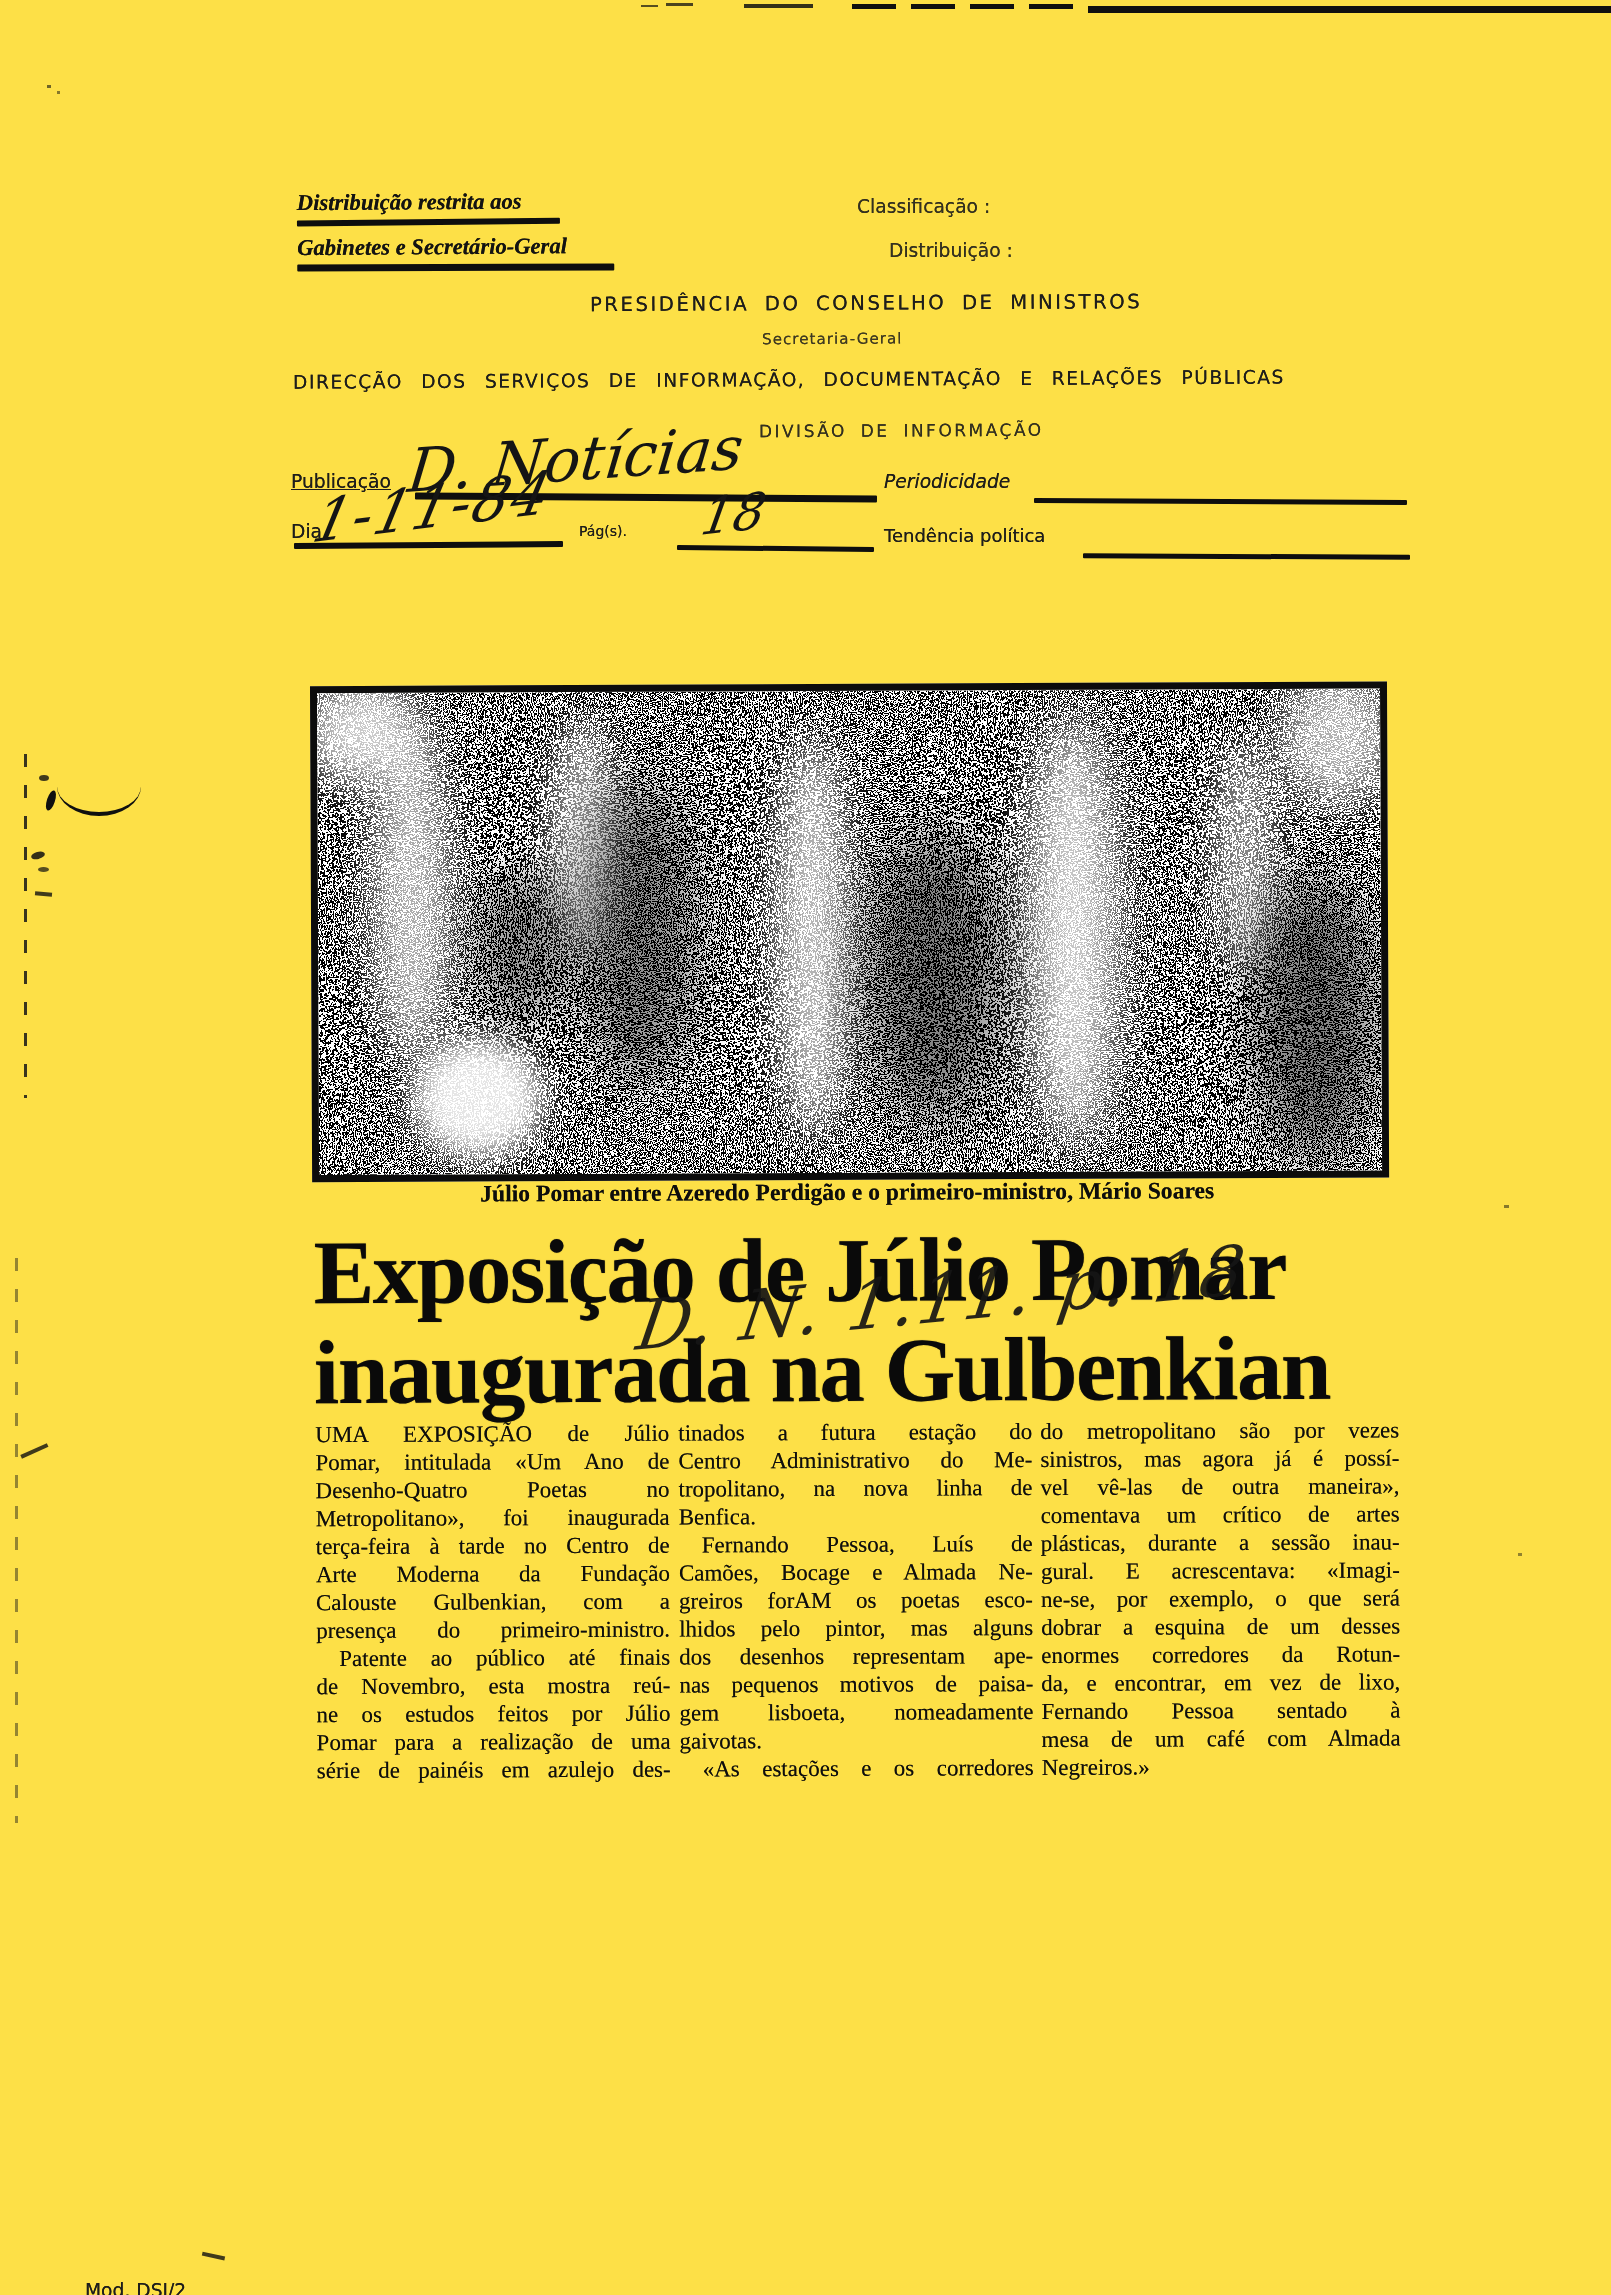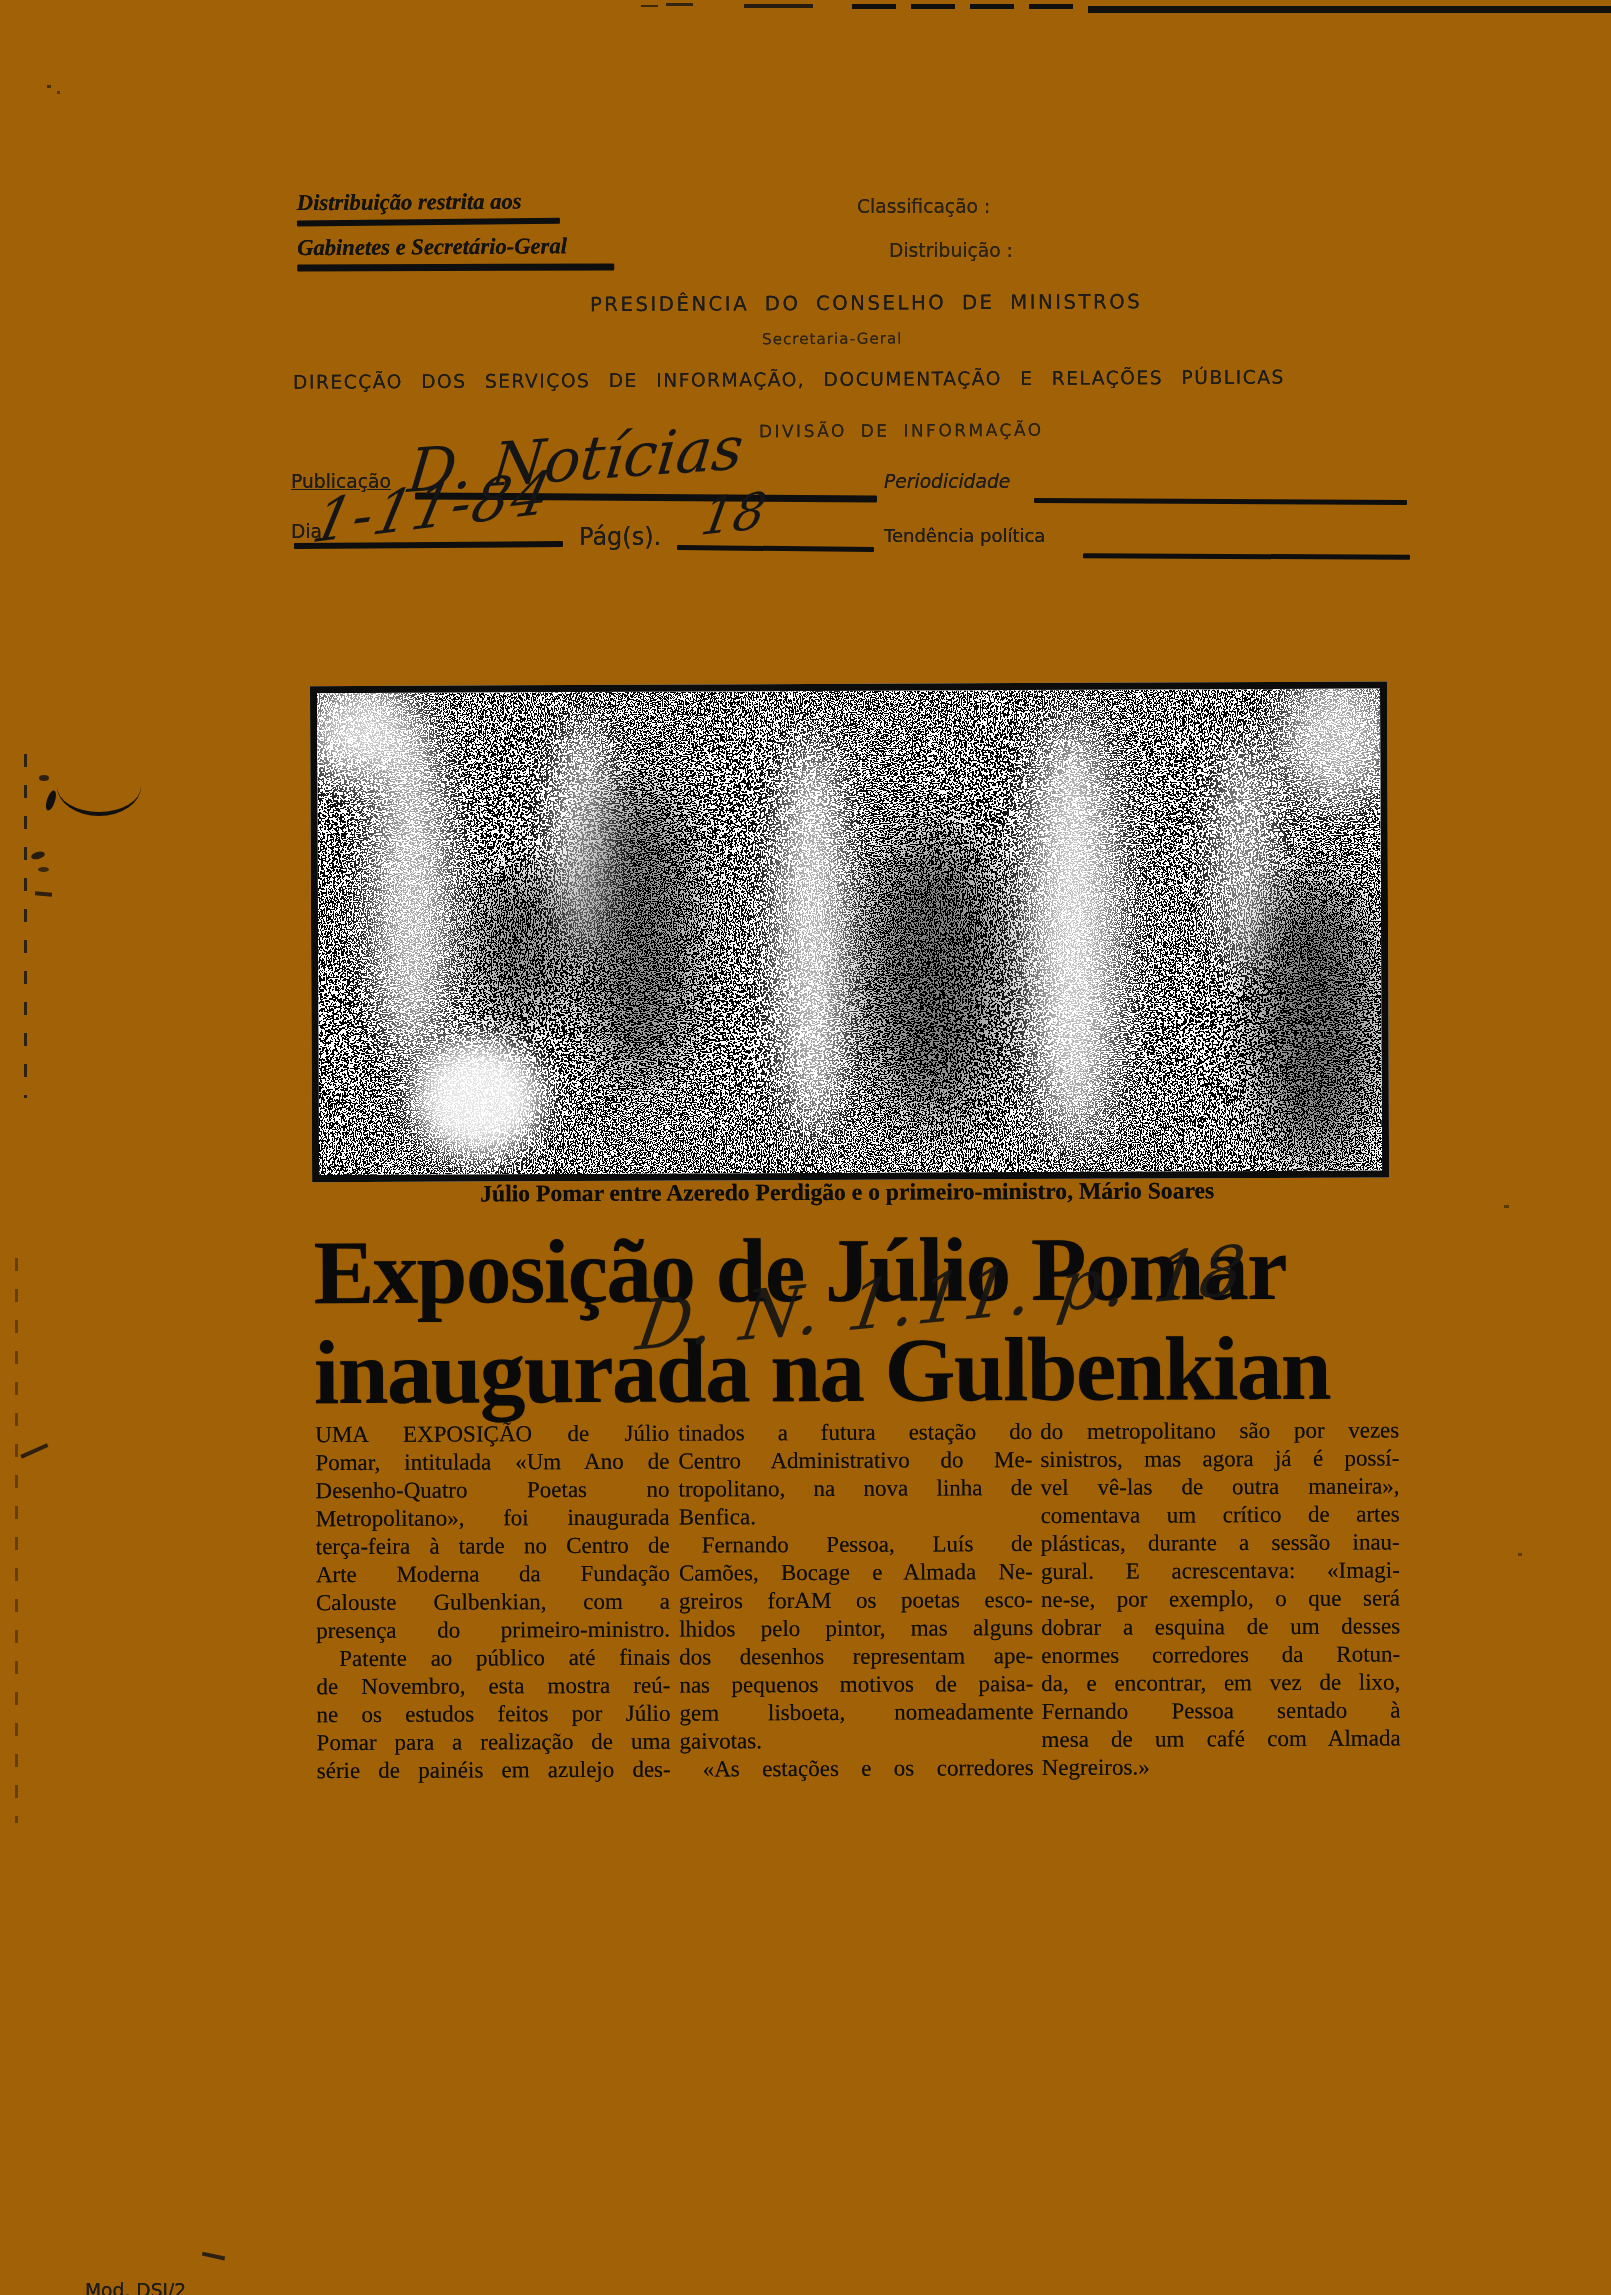--- a/index.html
+++ b/index.html
@@ -1,16 +1,16 @@
 <!DOCTYPE html>
 <html style="font-size:7.9px"><head>
 <meta charset="utf-8">
 <style>
   html,body{margin:0;padding:0;background:#f7f6f2;}
-  .page{position:relative;width:1612px;height:2295px;background:#a16207;overflow:hidden;
+  .page{position:relative;width:1612px;height:2295px;background:#fde047;overflow:hidden;
         font-family:"Liberation Serif",serif;color:#111;}
   .abs{position:absolute;}
   
   .lab{font-family:"DejaVu Sans",sans-serif;color:#1d1d1d;text-shadow:0 0 0.5px rgba(10,10,10,.85);}
   
   .ital{font-family:"Liberation Serif",serif;font-style:italic;font-weight:700;color:#131313;
         text-shadow:0 0 0.5px rgba(0,0,0,.8);}
   .bar{background:#0e0e0e;border-radius:1px;}
   
   .hw{font-family:"DejaVu Serif",serif;font-style:italic;color:#151515;white-space:nowrap;}
@@ -81,21 +81,21 @@
 
   <div class="lab abs" style="left:291px;top:471px;font-size:18.7px;text-decoration:underline;">Publicação</div>
   <div class="hw abs" style="left:408px;top:424px;font-size:60px;transform:rotate(-4deg) skewX(-10deg);">D. Notícias</div>
   <div class="bar abs" style="left:415px;top:494px;width:462px;height:6.9px;transform:rotate(0.4deg);"></div>
   <div class="lab abs" style="left:884px;top:471px;font-size:18.7px;font-style:italic;">Periodicidade</div>
   <div class="bar abs" style="left:1034px;top:499px;width:373px;height:4.9px;transform:rotate(0.3deg);"></div>
 
   <div class="lab abs" style="left:291px;top:521px;font-size:18.7px;">Dia</div>
   <div class="hw abs" style="left:314px;top:473px;font-size:58px;transform:rotate(-7deg) skewX(-20deg);letter-spacing:2px;">1-11-84</div>
   <div class="bar abs" style="left:294px;top:542px;width:269px;height:6.4px;transform:rotate(-0.4deg);"></div>
-  <div class="lab abs" style="left:579px;top:523px;font-size:24px;">Pág(s).</div>
+  <div class="lab abs" style="left:579px;top:523px;font-size:14px;">Pág(s).</div>
   <div class="hw abs" style="left:702px;top:485px;font-size:50px;transform:rotate(-6deg) skewX(-16deg);">18</div>
   <div class="bar abs" style="left:677px;top:546px;width:197px;height:5.4px;transform:rotate(0.6deg);"></div>
   <div class="lab abs" style="left:884px;top:525px;font-size:18px;">Tendência política</div>
   <div class="bar abs" style="left:1083px;top:554px;width:327px;height:4.9px;transform:rotate(0.3deg);"></div>
 
   <div class="abs" style="left:0;top:0;width:1612px;height:2295px;transform:rotate(-0.25deg);">
 
     <div class="photo abs" style="left:312px;top:684px;width:1063px;height:482px;">
       <svg width="1063" height="482" style="position:absolute;left:0;top:0;" viewBox="0 0 2164 980">
         <defs>

